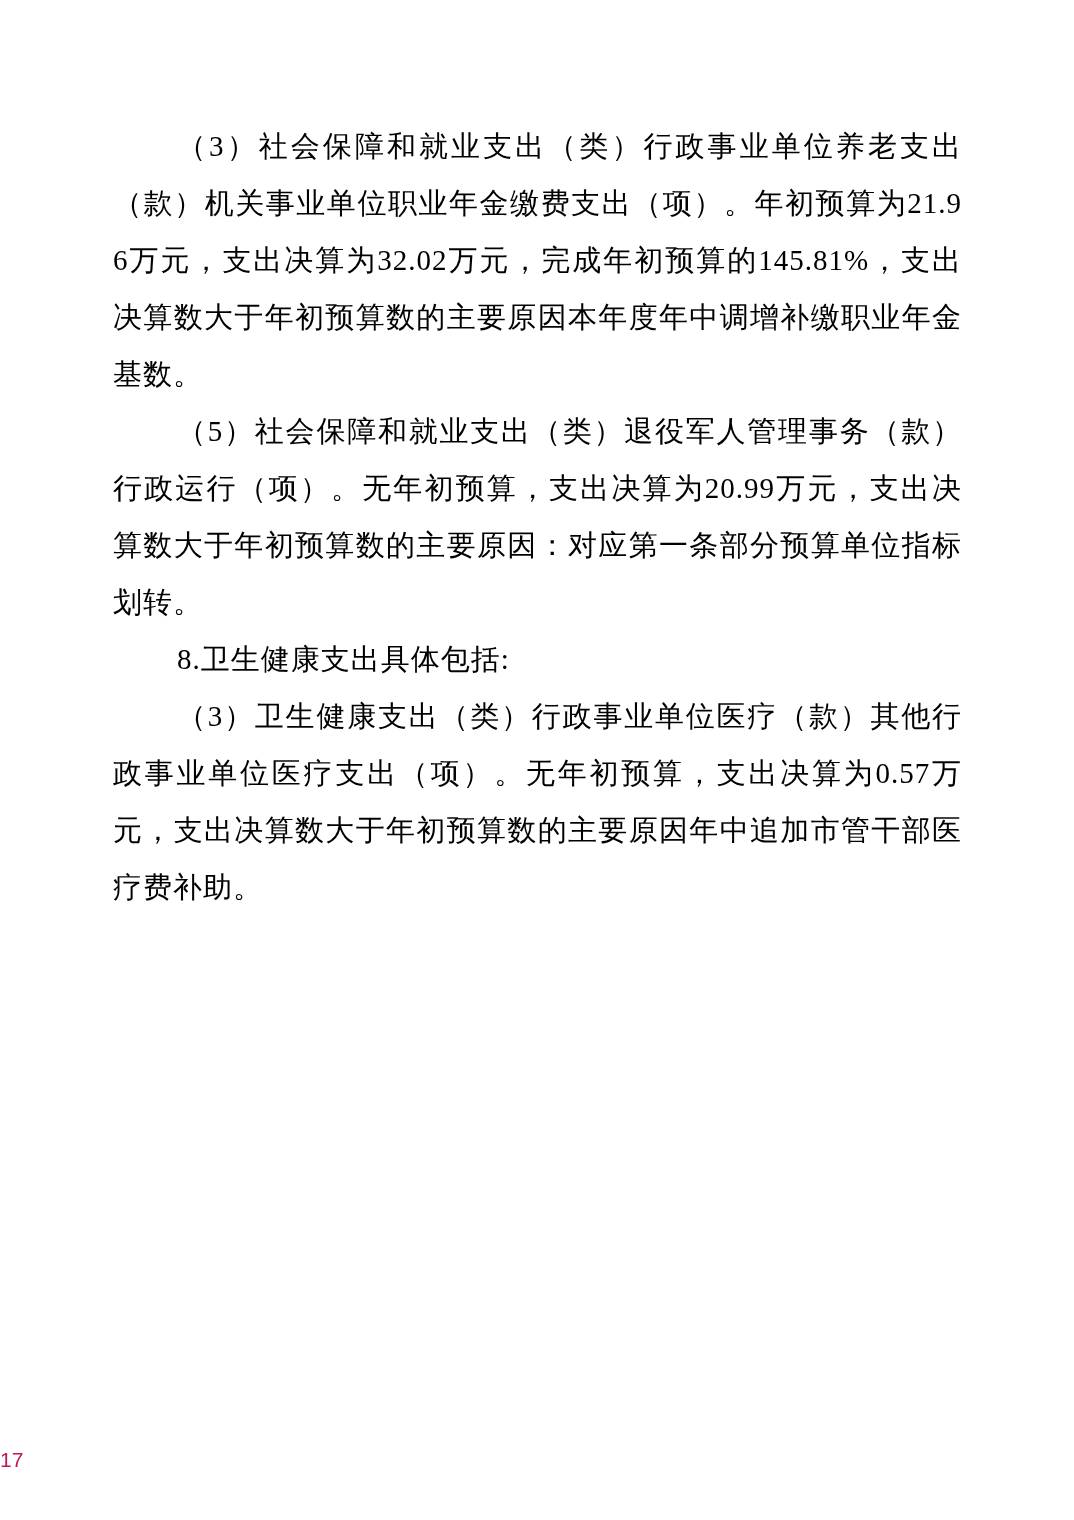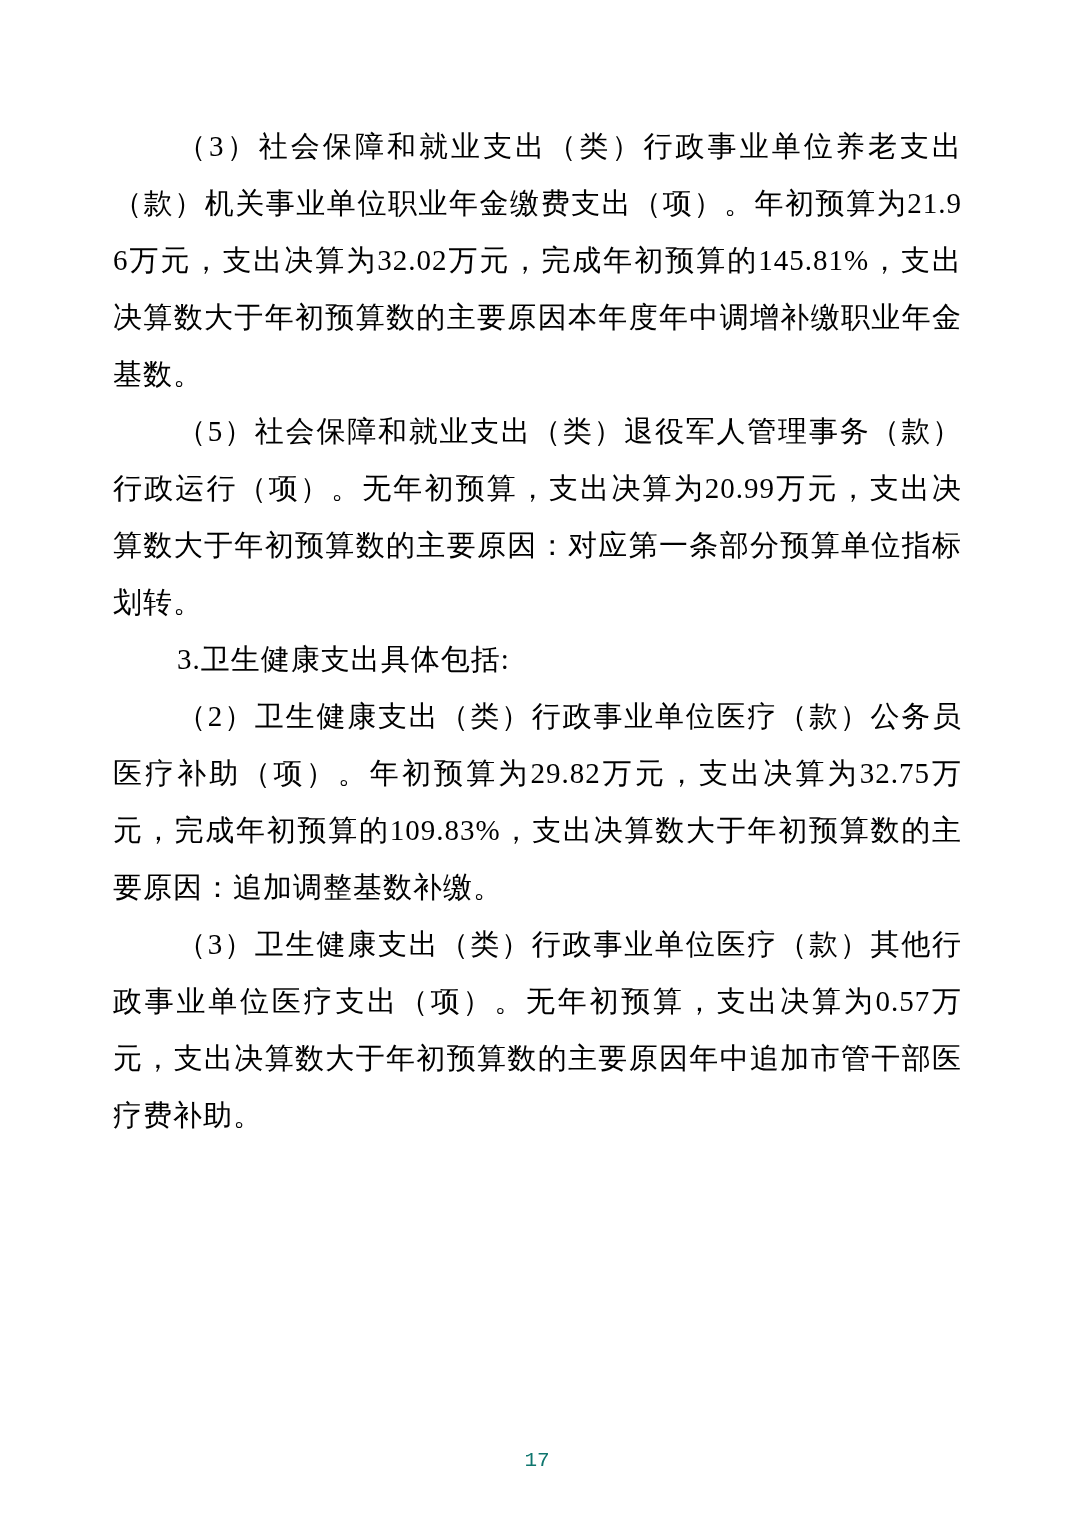--- a/index.html
+++ b/index.html
@@ -30,31 +30,30 @@
     text-align: justify;
     text-indent: 64px;
     letter-spacing: 1px;
     word-break: break-all;
   }
   .page-footer {
     position: absolute;
     bottom: 48px;
     left: 0;
     width: 100%;
-    text-align: center;
+    text-align: left;
     font-size: 21px;
-    color: #0f766e;
-    font-family: Liberation Mono, monospace;
+    color: #be185d;
+    font-family: Liberation Sans, sans-serif;
   }
 </style>
 </head>
 <body>
 
 <div class="page">
   <div class="text-block">
     <p class="para">（3）社会保障和就业支出（类）行政事业单位养老支出（款）机关事业单位职业年金缴费支出（项）。年初预算为21.96万元，支出决算为32.02万元，完成年初预算的145.81%，支出决算数大于年初预算数的主要原因本年度年中调增补缴职业年金基数。</p>
     <p class="para">（5）社会保障和就业支出（类）退役军人管理事务（款）行政运行（项）。无年初预算，支出决算为20.99万元，支出决算数大于年初预算数的主要原因：对应第一条部分预算单位指标划转。</p>
-    <p class="para">3.卫生健康支出具体包括:</p>
-    <p class="para">（2）卫生健康支出（类）行政事业单位医疗（款）公务员医疗补助（项）。年初预算为29.82万元，支出决算为32.75万元，完成年初预算的109.83%，支出决算数大于年初预算数的主要原因：追加调整基数补缴。</p>
+    <p class="para">8.卫生健康支出具体包括:</p>
     <p class="para">（3）卫生健康支出（类）行政事业单位医疗（款）其他行政事业单位医疗支出（项）。无年初预算，支出决算为0.57万元，支出决算数大于年初预算数的主要原因年中追加市管干部医疗费补助。</p>
   </div>
   <div class="page-footer">17</div>
 </div>
 
 </body></html>

